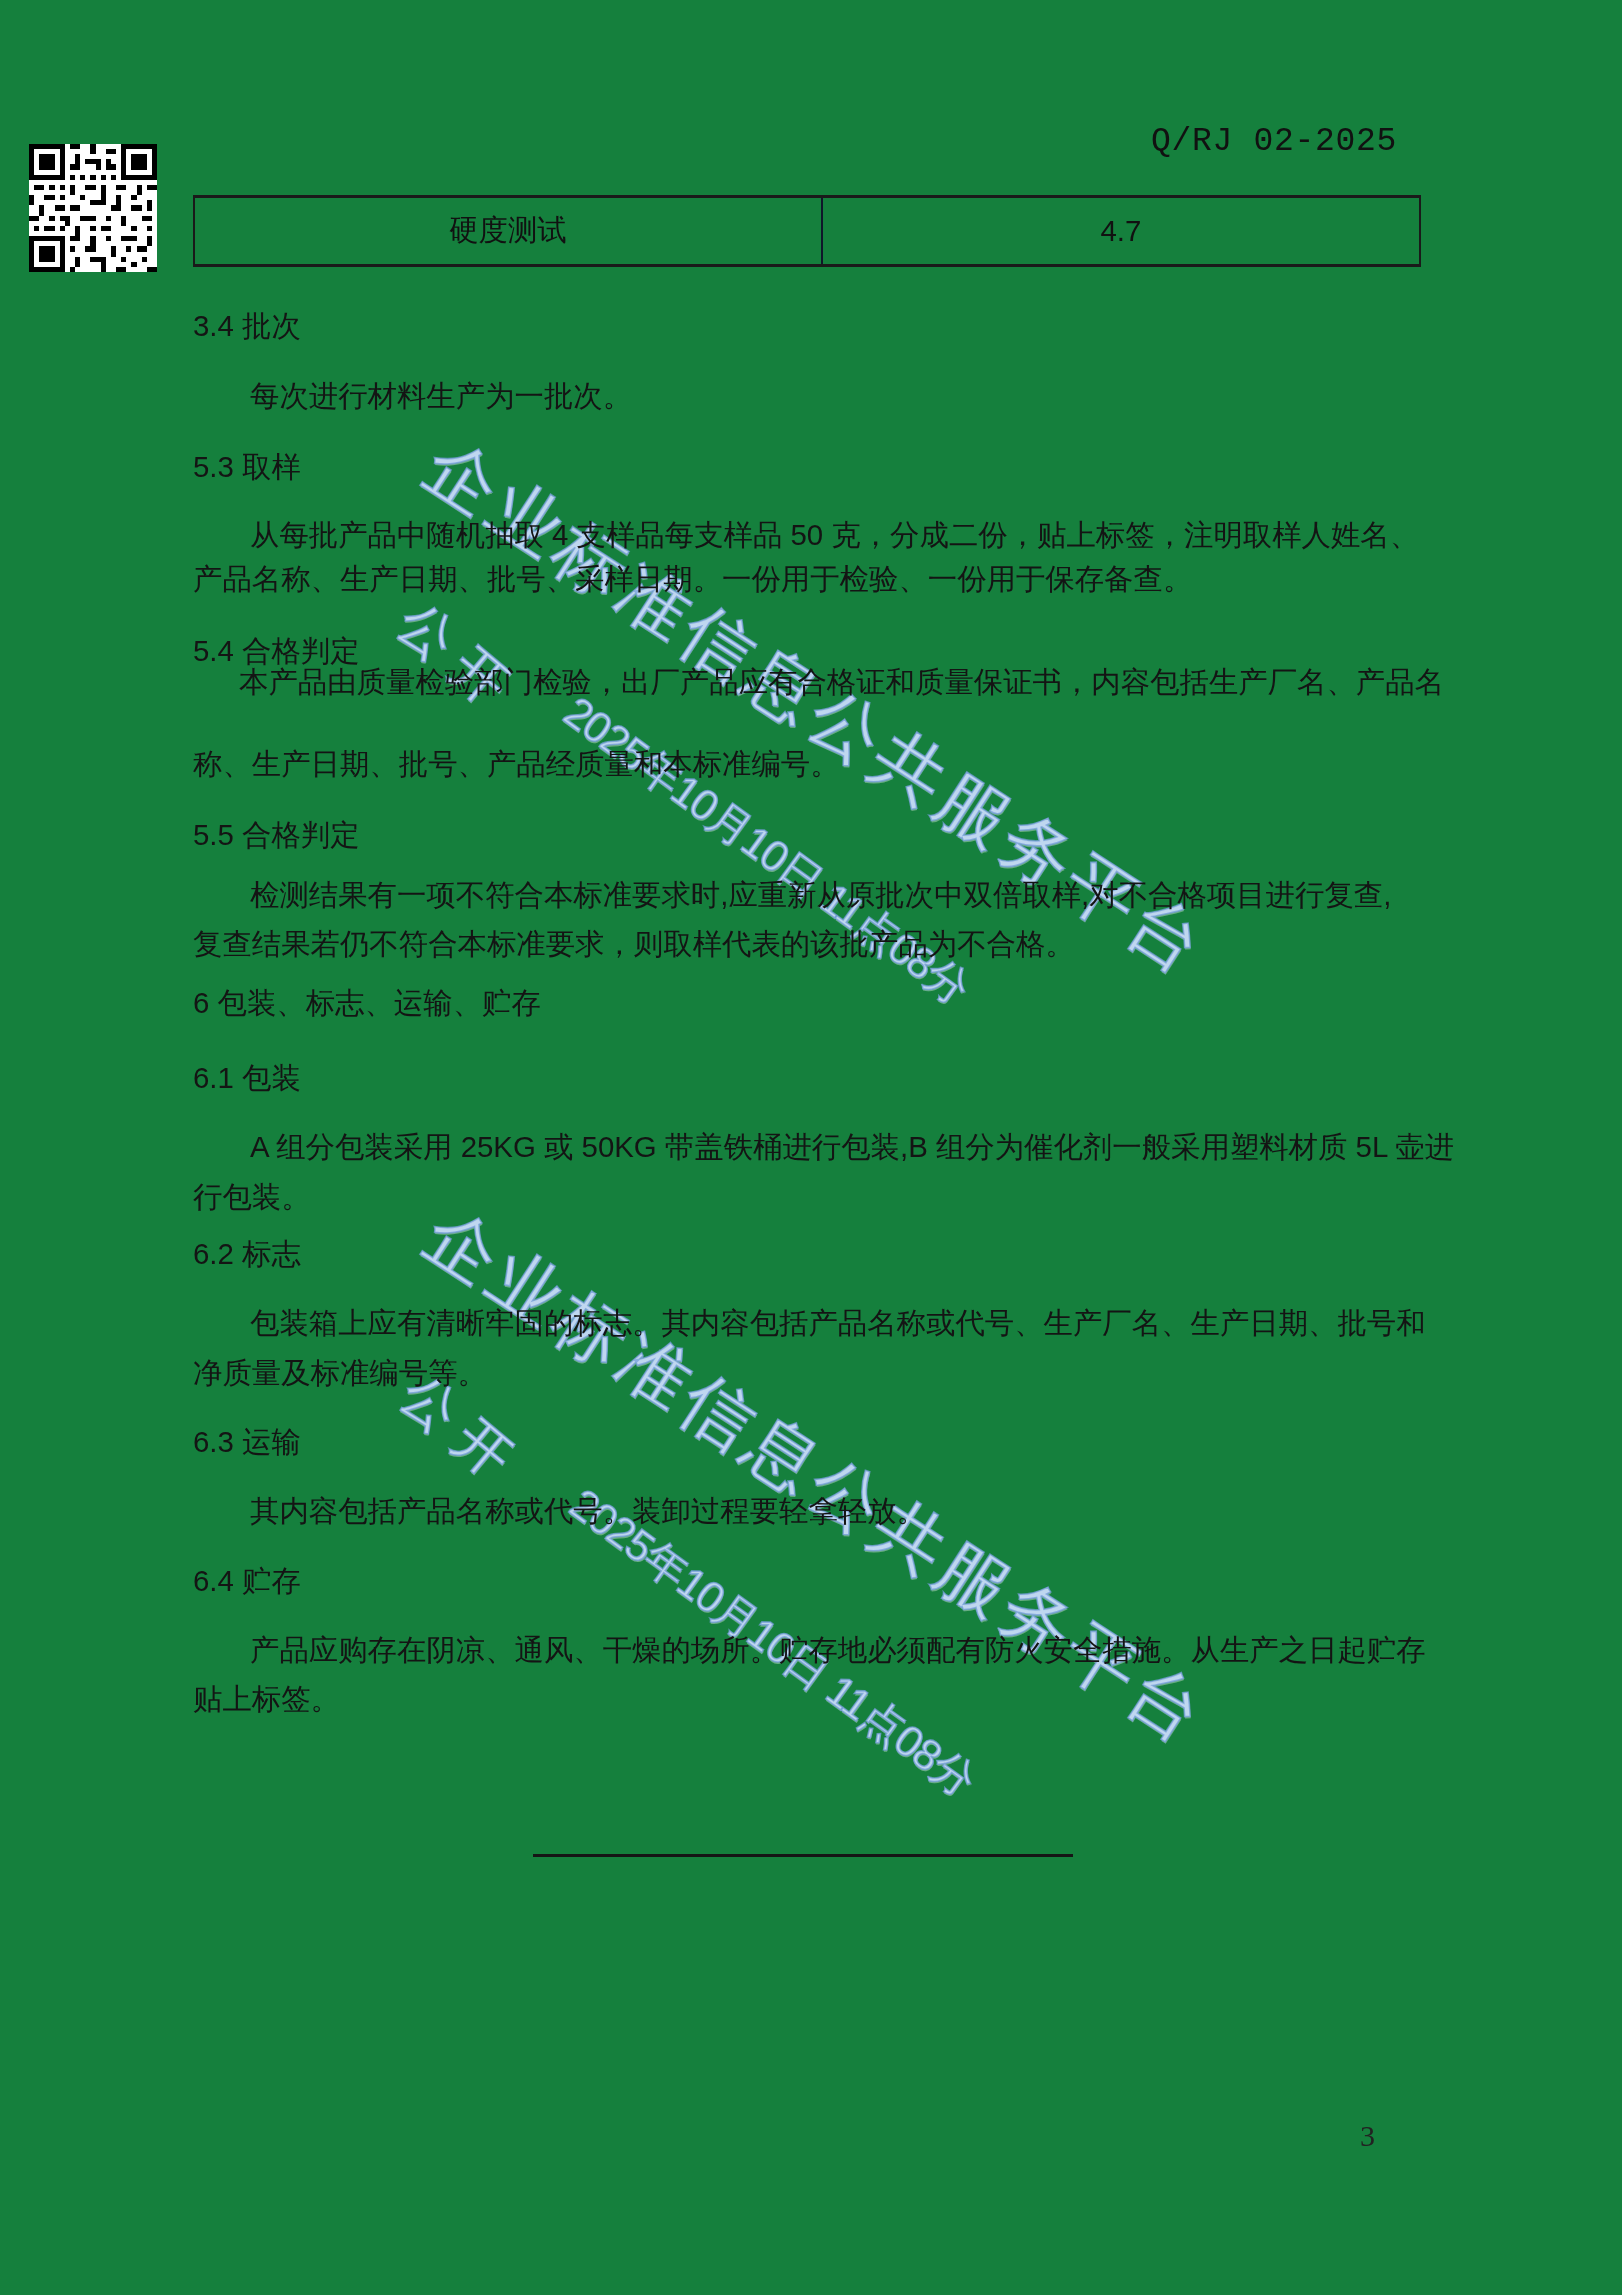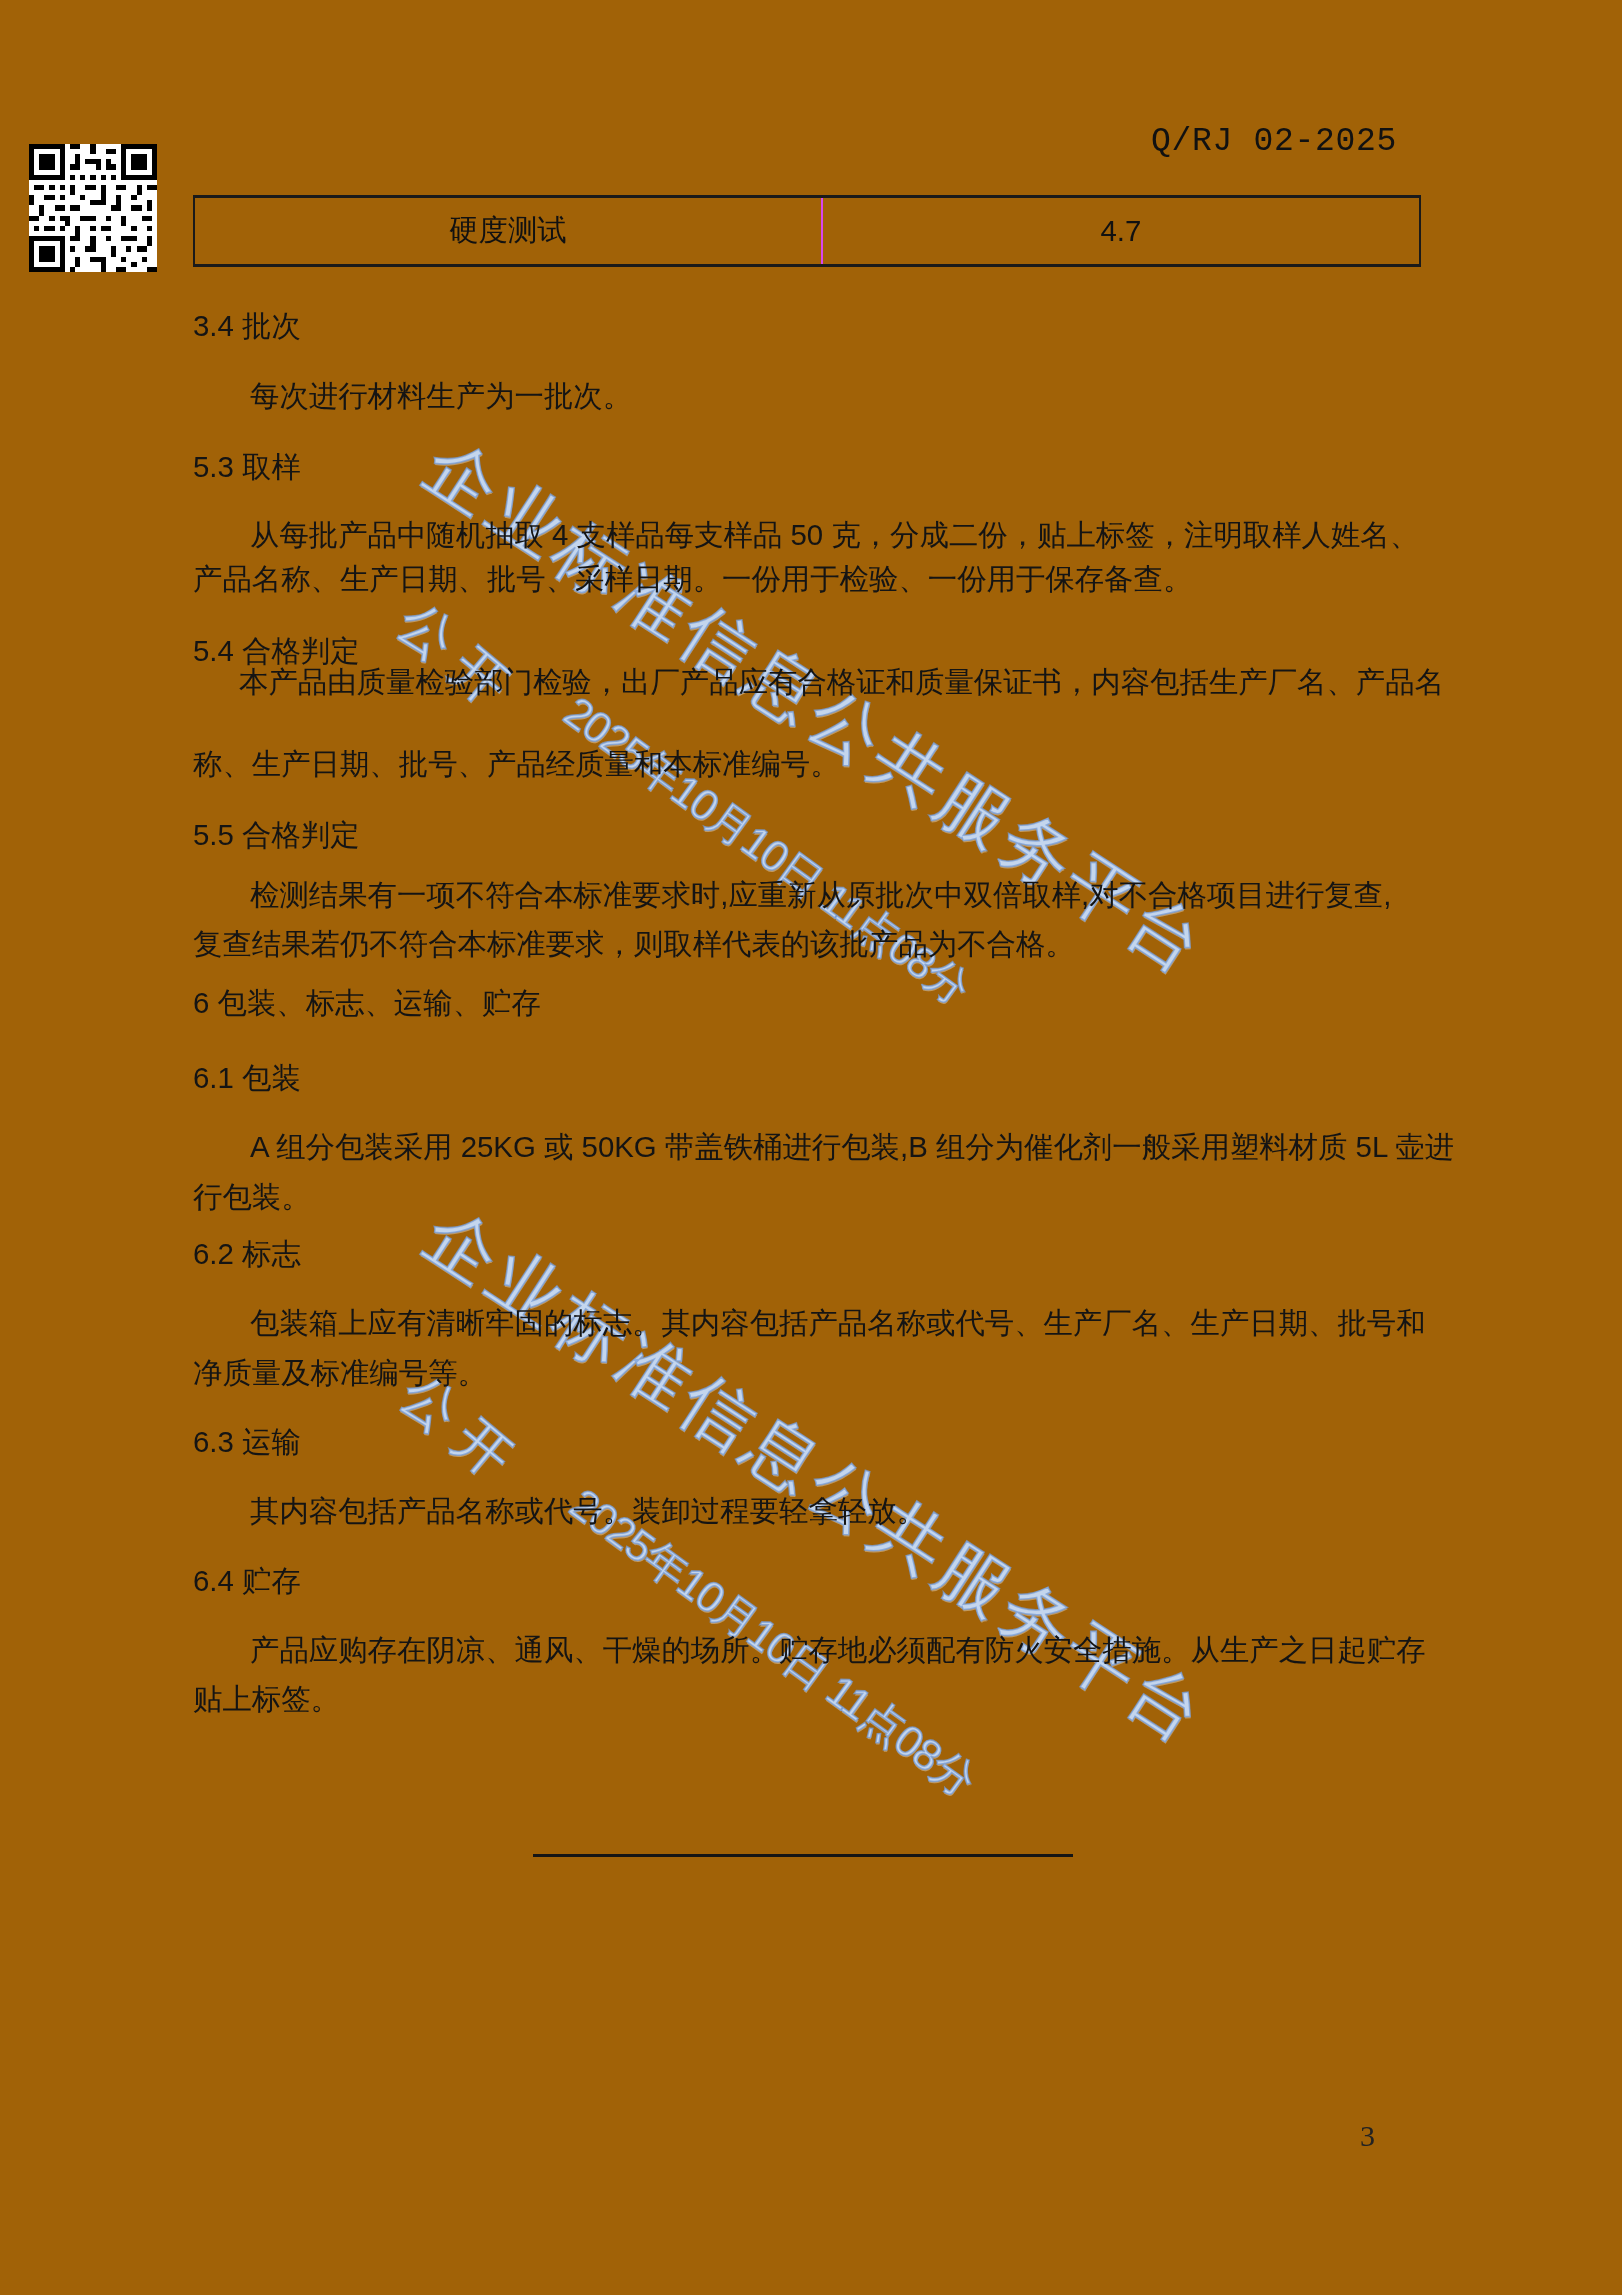--- a/index.html
+++ b/index.html
@@ -1,20 +1,20 @@
 <!DOCTYPE html>
 <html style="font-size:10.5px"><head>
 <meta charset="utf-8">
 <style>
   html, body { margin: 0; padding: 0; background: #ffffff; }
   .page {
     position: relative;
     width: 1623px;
     height: 2295px;
-    background: #a16207;
+    background: #15803d;
     overflow: hidden;
     font-family: "Liberation Sans", sans-serif;
     color: #141414;
   }
 
   
   .std-code {
     position: absolute;
     top: 123px;
     right: 226px;
@@ -47,21 +47,21 @@
     display: flex;
     box-sizing: border-box;
   }
   .spec-table .cell {
     display: flex;
     align-items: center;
     justify-content: center;
     font-size: 29.4px;
     color: #111;
   }
-  .spec-table .cell.c1 { width: 51.3%; border-right: 2px solid #d946ef; box-sizing: border-box; }
+  .spec-table .cell.c1 { width: 51.3%; border-right: 2px solid #0f172a; box-sizing: border-box; }
   .spec-table .cell.c2 { width: 48.7%; border-radius: 17px; }
 
   
   .tline {
     position: absolute;
     white-space: nowrap;
     font-size: 29.4px;
     line-height: 1.2;
     color: #141414;
     z-index: 3;

